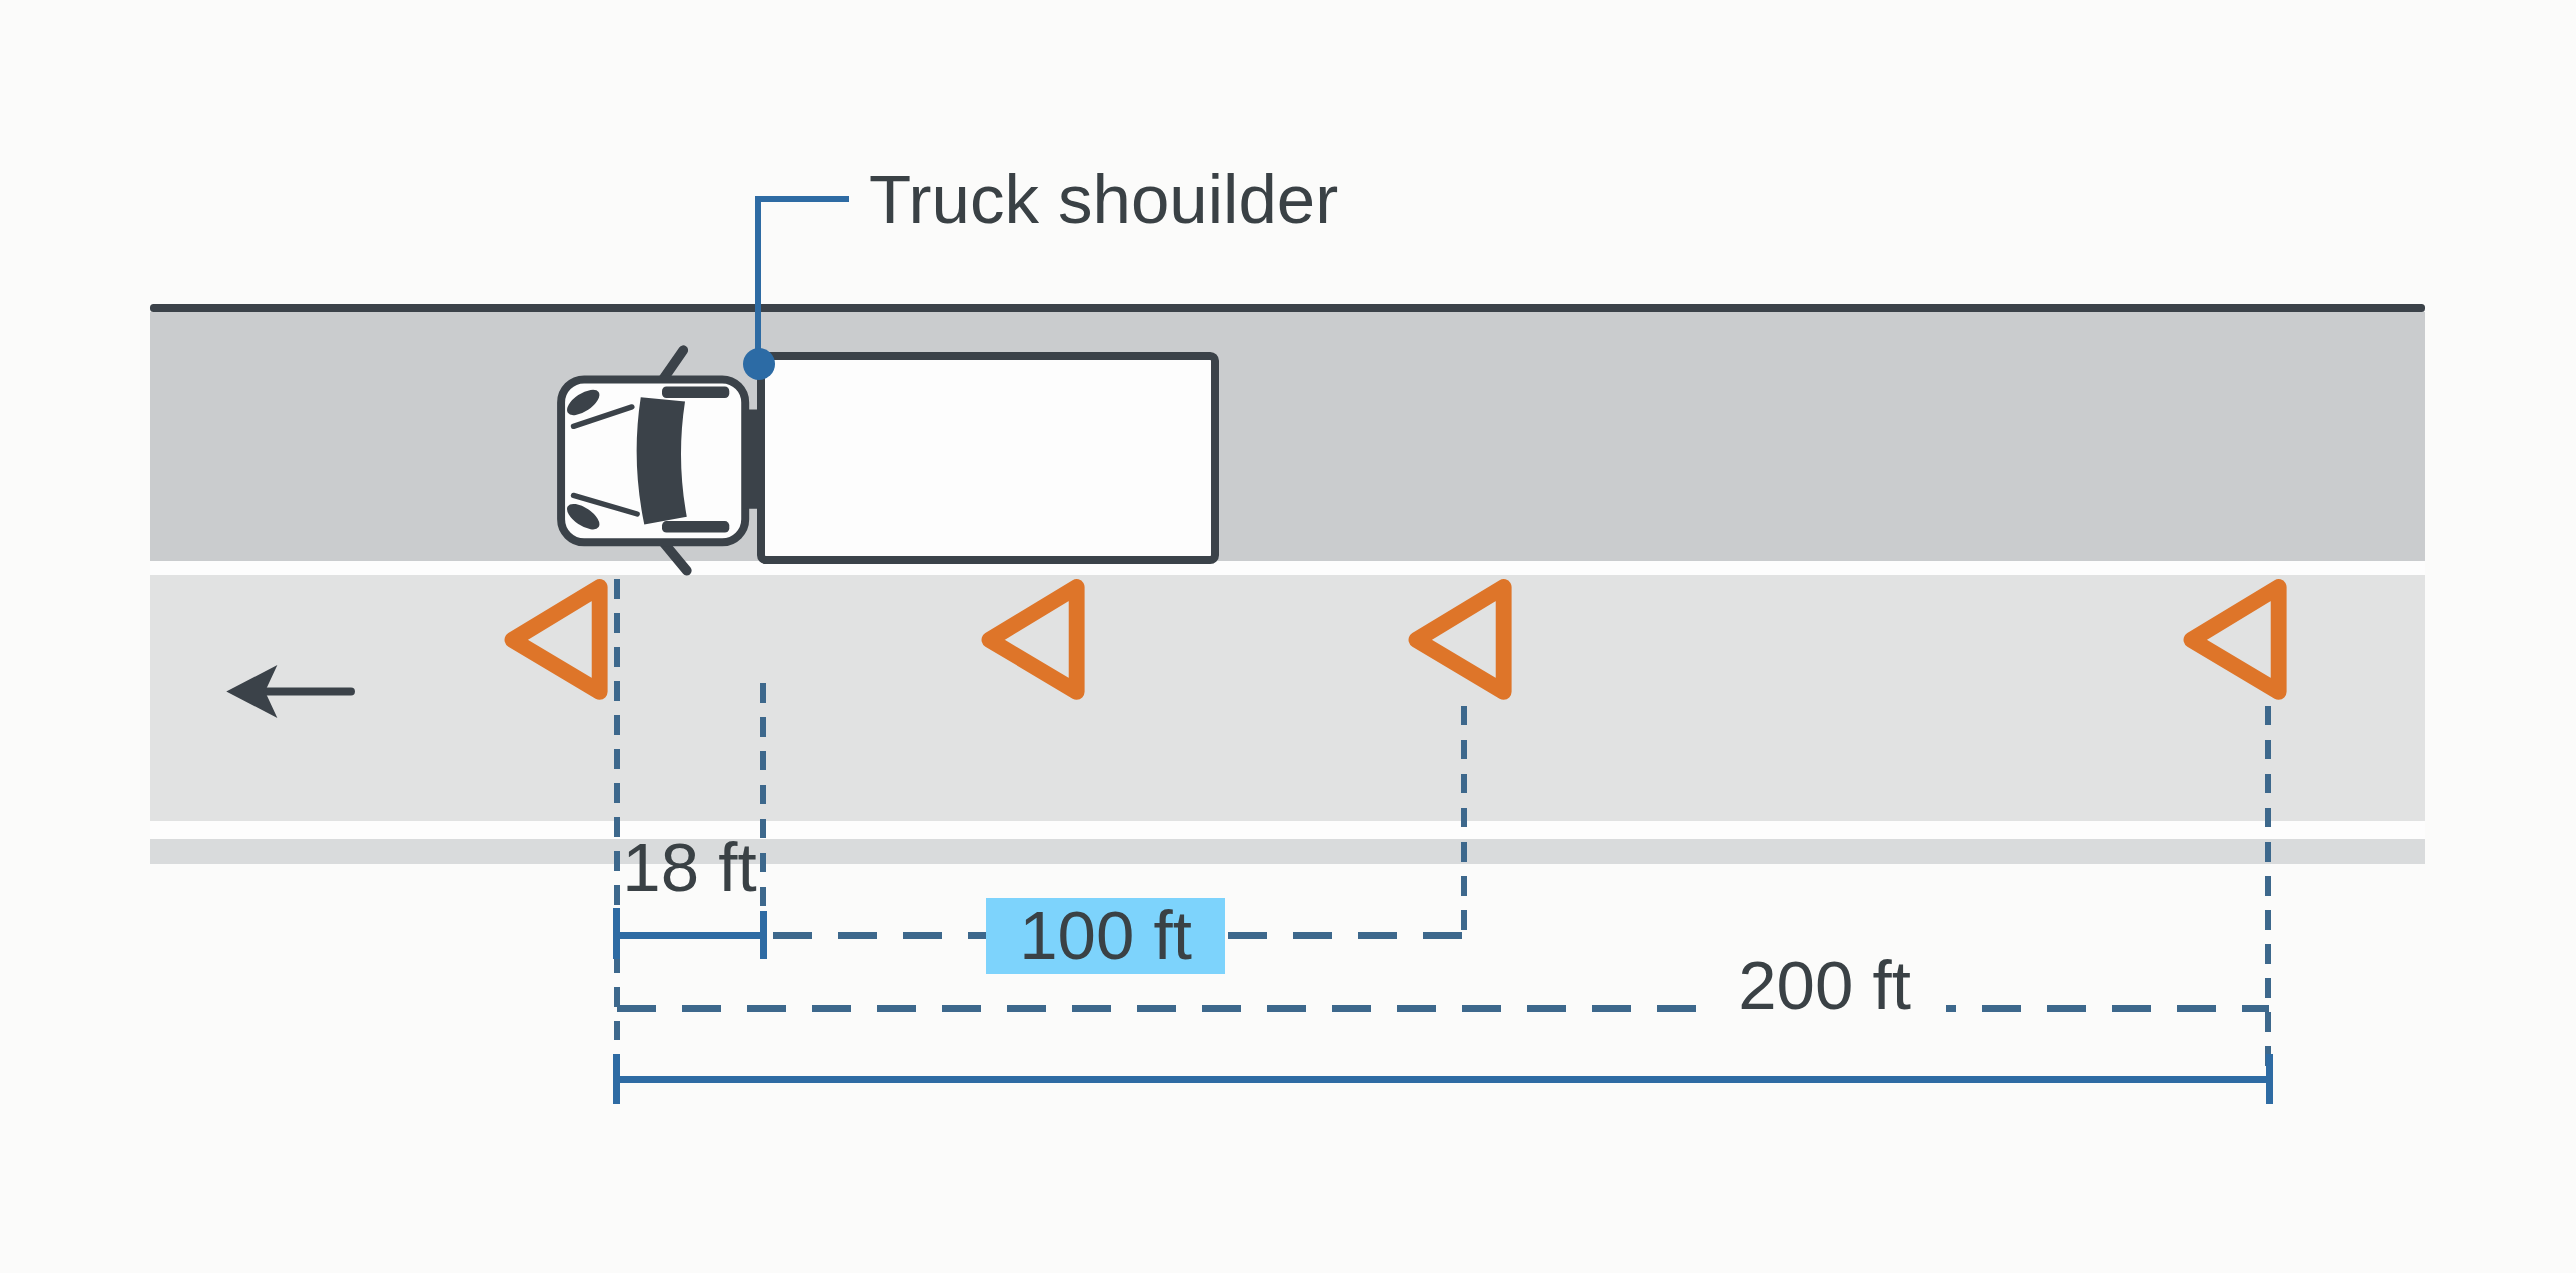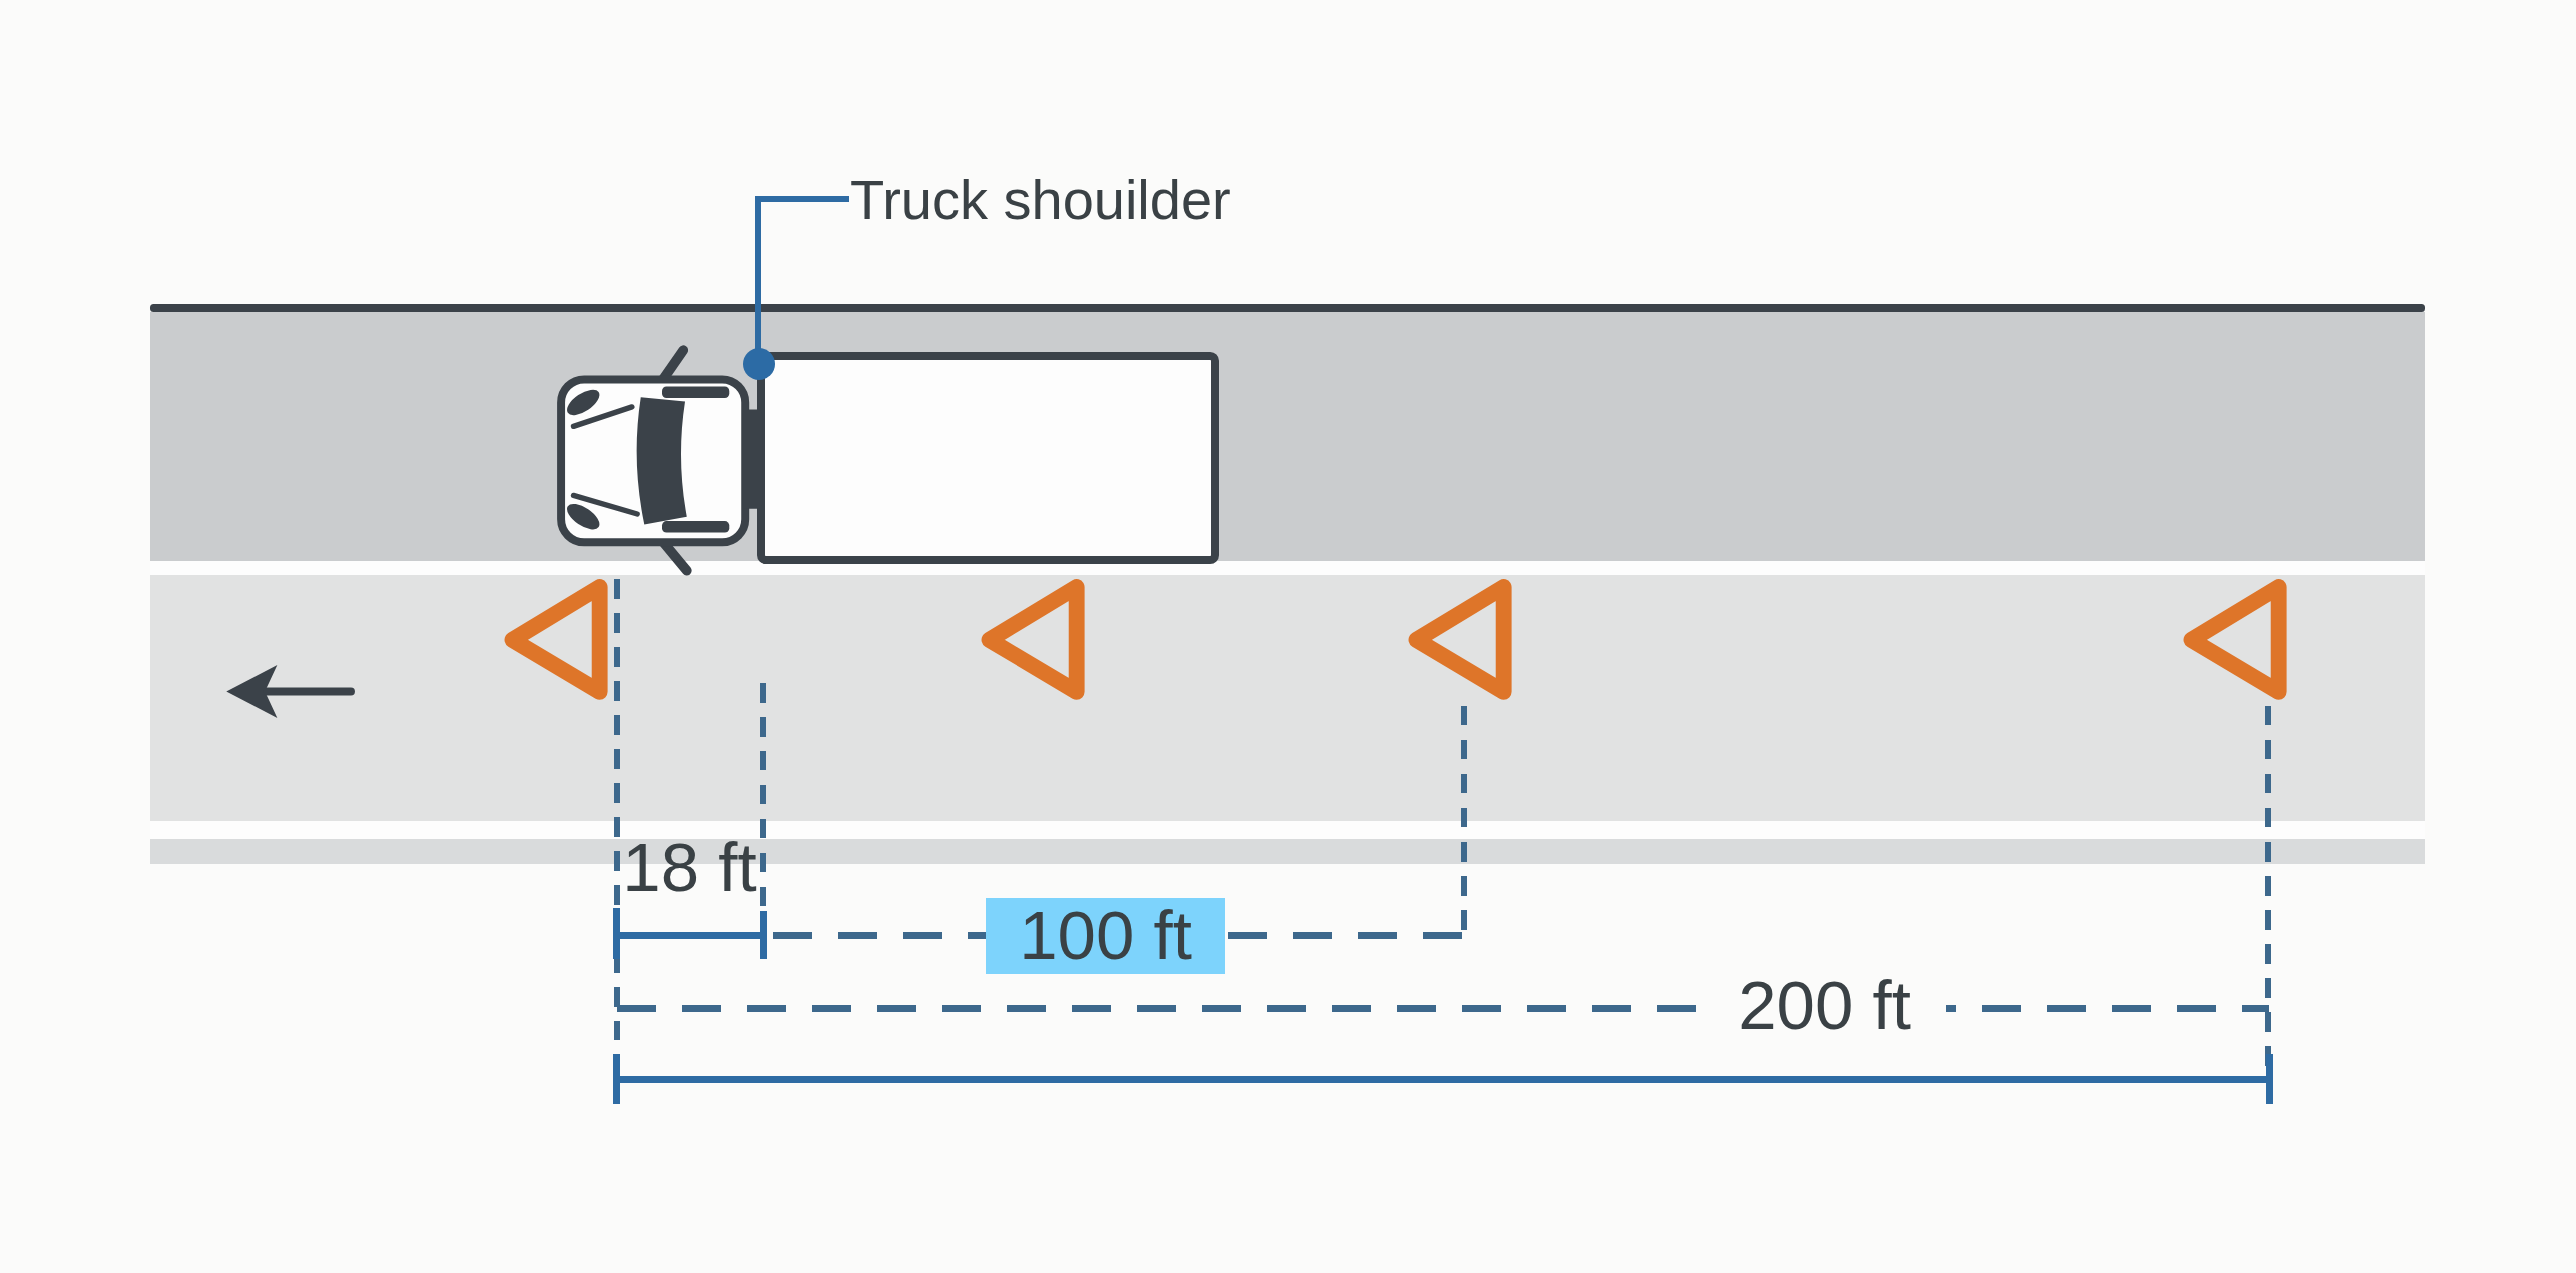--- a/index.html
+++ b/index.html
@@ -18,21 +18,21 @@
   .road-lane-line{left:150px;top:821px;width:2275px;height:17.7px;background:#fdfdfd;}
   .road-edge-strip{left:150px;top:839px;width:2275px;height:25px;background:#d9dbdc;}
   
   .trailer{left:757px;top:352px;width:462px;height:212px;box-sizing:border-box;
     background:#fdfdfd;border:8px solid #3b4249;border-radius:8.8px;z-index:3;}
   .cab-svg{left:554px;top:343px;z-index:3;}
   
   .callout-vline{left:755px;top:196px;width:6.2px;height:156px;background:#2e6ba3;z-index:4;}
   .callout-hline{left:755px;top:196px;width:94px;height:6.2px;background:#2e6ba3;z-index:4;}
   .callout-dot{left:743px;top:348px;width:32px;height:32px;border-radius:50%;background:#2c6ba5;z-index:5;}
-  .callout-label{left:850px;top:164px;font-size:56px;line-height:71px;white-space:nowrap;z-index:4;}
+  .callout-label{left:869px;top:164px;font-size:69px;line-height:71px;white-space:nowrap;z-index:4;}
   
   .tri-svg{z-index:3;}
   .arrow-svg{left:219px;top:658px;z-index:3;}
   
   .vdash{width:6.2px;background:repeating-linear-gradient(to bottom,#3d688c 0 19.5px,transparent 19.5px 34px);z-index:2;}
   .vdash-a{left:614px;top:579px;height:472px;}
   .vdash-b{left:760px;top:683px;height:230px;}
   .vdash-c{left:1461px;top:706px;height:230px;}
   .vdash-d{left:2265px;top:706px;height:361px;}
   
@@ -43,21 +43,21 @@
   .line-10{left:617px;top:932px;width:146px;height:7px;}
   .line-bottom{left:617px;top:1076px;width:1652px;height:7px;}
   .tick{width:7px;background:#2e6ba3;z-index:5;}
   .tick-10-l{left:613px;top:908px;height:51px;}
   .tick-10-r{left:760px;top:911px;height:48px;}
   .tick-bot-l{left:613px;top:1054px;height:50px;}
   .tick-bot-r{left:2266px;top:1054px;height:50px;}
   .dim-label{font-size:69px;line-height:76px;white-space:nowrap;z-index:6;text-align:center;}
   .label-10{left:610px;top:830px;width:159px;}
   .label-100{left:986px;top:898px;width:239px;background:#7dd3fc;}
-  .label-200{left:1703px;top:968px;width:243px;background:#fbfbfa;}
+  .label-200{left:1703px;top:948px;width:243px;background:#fbfbfa;}
 </style>
 </head>
 <body>
 
 <div id="stage">
 
   <div class="abs road-top-line"></div>
   <div class="abs road-shoulder"></div>
   <div class="abs road-gap"></div>
   <div class="abs road-lane"></div>

